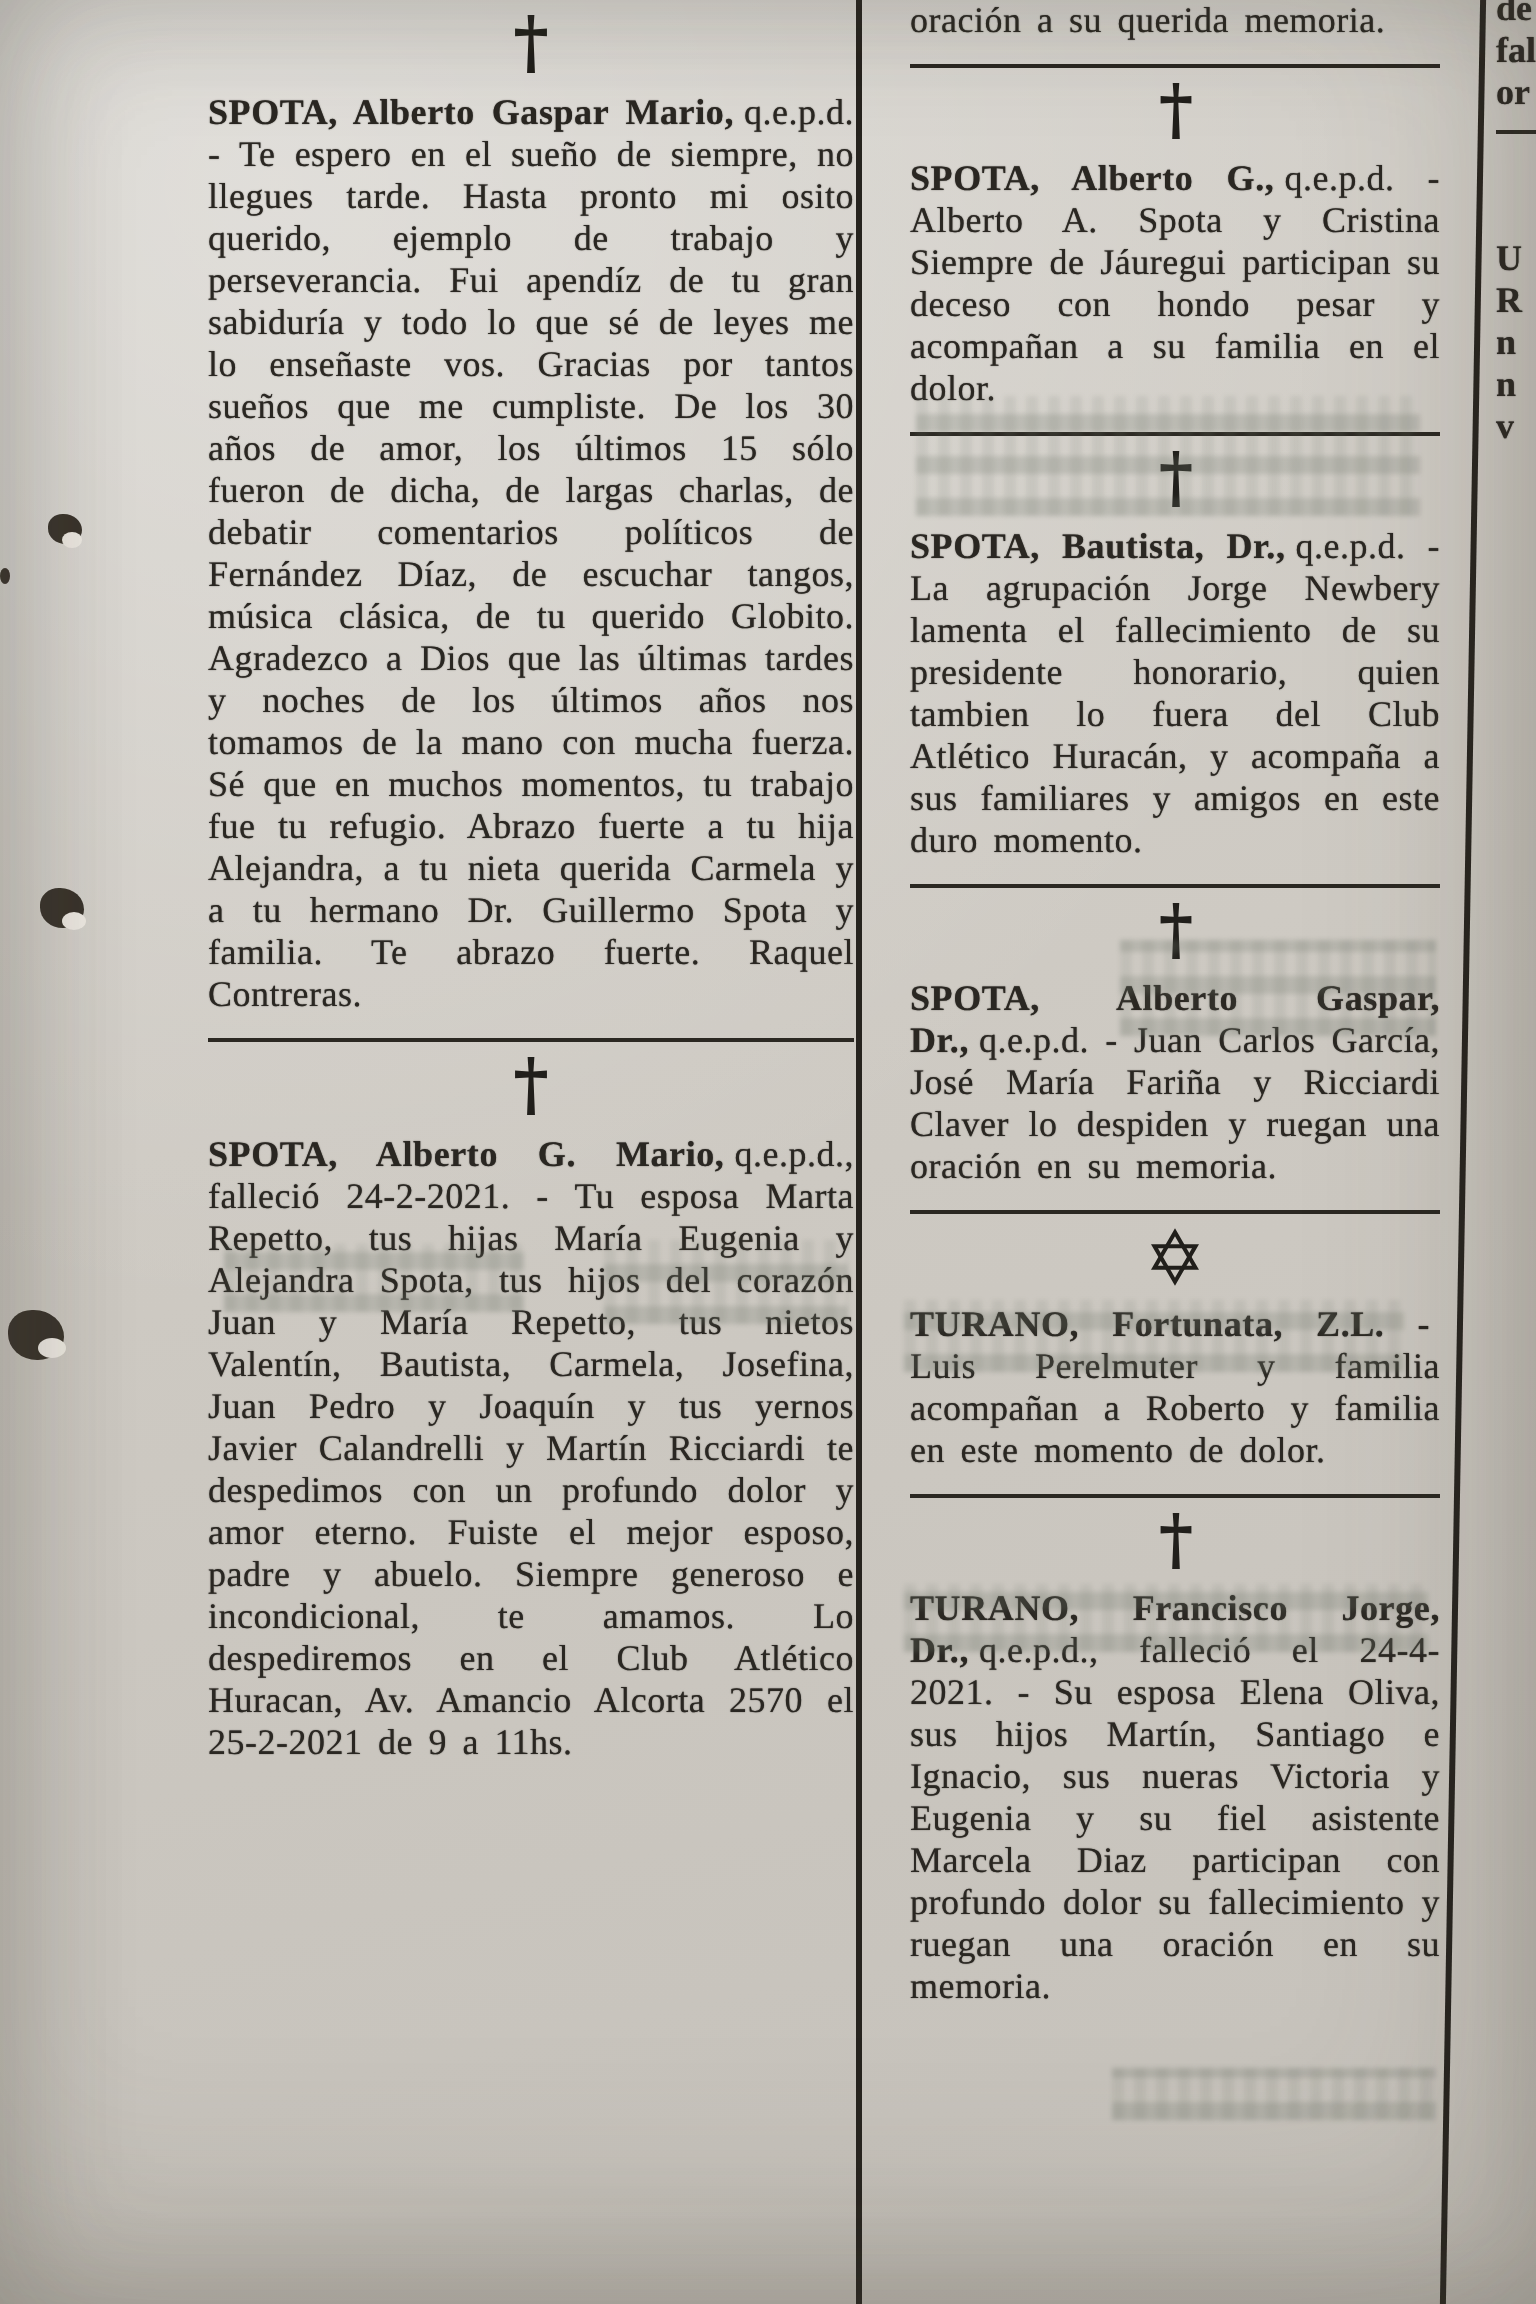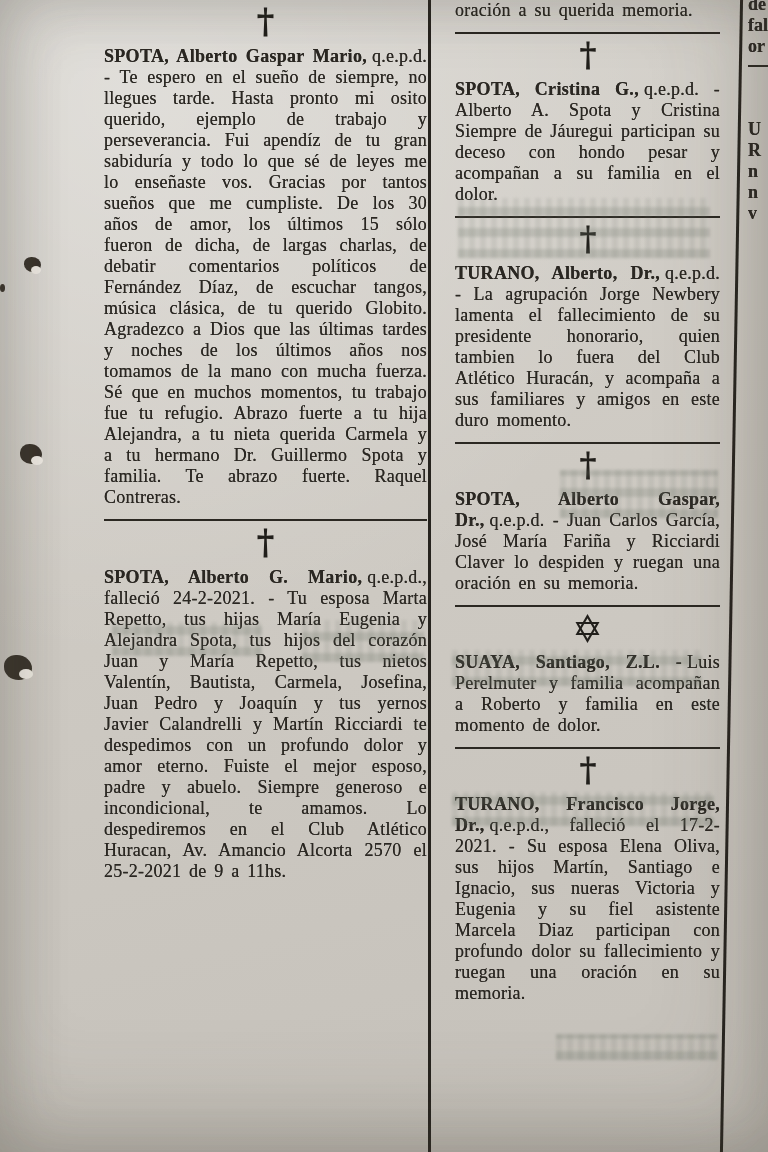--- a/index.html
+++ b/index.html
@@ -109,32 +109,32 @@
     <p class="notice-text">oración a su querida memoria.</p>
 
     <hr class="rule">
 
     <div>
       <div class="sym">
         <svg viewBox="0 0 24 32" width="22" height="29" aria-hidden="true">
           <path d="M10.2 0.5 L13.8 0.5 L13.3 8.2 L20.5 7.7 L20.5 11.9 L13.3 11.4 L14.1 31.5 L9.9 31.5 L10.7 11.4 L3.5 11.9 L3.5 7.7 L10.7 8.2 Z" fill="#211f1b"></path>
         </svg>
       </div>
-      <p class="notice-text"><strong class="notice-name">SPOTA, Cristina G.,</strong><span>q.e.p.d. - Alberto A. Spota y Cristina Siempre de Jáuregui participan su deceso con hondo pesar y acompañan a su familia en el dolor.</span></p>
+      <p class="notice-text"><strong class="notice-name">SPOTA, Alberto G.,</strong><span>q.e.p.d. - Alberto A. Spota y Cristina Siempre de Jáuregui participan su deceso con hondo pesar y acompañan a su familia en el dolor.</span></p>
     </div>
 
     <hr class="rule">
 
     <div>
       <div class="sym">
         <svg viewBox="0 0 24 32" width="22" height="29" aria-hidden="true">
           <path d="M10.2 0.5 L13.8 0.5 L13.3 8.2 L20.5 7.7 L20.5 11.9 L13.3 11.4 L14.1 31.5 L9.9 31.5 L10.7 11.4 L3.5 11.9 L3.5 7.7 L10.7 8.2 Z" fill="#211f1b"></path>
         </svg>
       </div>
-      <p class="notice-text"><strong class="notice-name">TURANO, Alberto, Dr.,</strong><span>q.e.p.d. - La agrupación Jorge Newbery lamenta el fallecimiento de su presidente honorario, quien tambien lo fuera del Club Atlético Huracán, y acompaña a sus familiares y amigos en este duro momento.</span></p>
+      <p class="notice-text"><strong class="notice-name">SPOTA, Bautista, Dr.,</strong><span>q.e.p.d. - La agrupación Jorge Newbery lamenta el fallecimiento de su presidente honorario, quien tambien lo fuera del Club Atlético Huracán, y acompaña a sus familiares y amigos en este duro momento.</span></p>
     </div>
 
     <hr class="rule">
 
     <div>
       <div class="sym">
         <svg viewBox="0 0 24 32" width="22" height="29" aria-hidden="true">
           <path d="M10.2 0.5 L13.8 0.5 L13.3 8.2 L20.5 7.7 L20.5 11.9 L13.3 11.4 L14.1 31.5 L9.9 31.5 L10.7 11.4 L3.5 11.9 L3.5 7.7 L10.7 8.2 Z" fill="#211f1b"></path>
         </svg>
       </div>
@@ -143,32 +143,32 @@
 
     <hr class="rule">
 
     <div>
       <div class="sym">
         <svg viewBox="0 0 30 30" width="29" height="29" aria-hidden="true">
           <path d="M15 2.2 L25.6 20.6 L4.4 20.6 Z" fill="none" stroke="#211f1b" stroke-width="2.1"></path>
           <path d="M15 27.8 L4.4 9.4 L25.6 9.4 Z" fill="none" stroke="#211f1b" stroke-width="2.1"></path>
         </svg>
       </div>
-      <p class="notice-text"><strong class="notice-name">SUAYA, Santiago, Z.L. -</strong><span>Luis Perelmuter y familia acompañan a Roberto y familia en este momento de dolor.</span></p>
+      <p class="notice-text"><strong class="notice-name">TURANO, Fortunata, Z.L. -</strong><span>Luis Perelmuter y familia acompañan a Roberto y familia en este momento de dolor.</span></p>
     </div>
 
     <hr class="rule">
 
     <div>
       <div class="sym">
         <svg viewBox="0 0 24 32" width="22" height="29" aria-hidden="true">
           <path d="M10.2 0.5 L13.8 0.5 L13.3 8.2 L20.5 7.7 L20.5 11.9 L13.3 11.4 L14.1 31.5 L9.9 31.5 L10.7 11.4 L3.5 11.9 L3.5 7.7 L10.7 8.2 Z" fill="#211f1b"></path>
         </svg>
       </div>
-      <p class="notice-text"><strong class="notice-name">TURANO, Francisco Jorge, Dr.,</strong><span>q.e.p.d., falleció el 17-2-2021. - Su esposa Elena Oliva, sus hijos Martín, Santiago e Ignacio, sus nueras Victoria y Eugenia y su fiel asistente Marcela Diaz participan con profundo dolor su fallecimiento y ruegan una oración en su memoria.</span></p>
+      <p class="notice-text"><strong class="notice-name">TURANO, Francisco Jorge, Dr.,</strong><span>q.e.p.d., falleció el 24-4-2021. - Su esposa Elena Oliva, sus hijos Martín, Santiago e Ignacio, sus nueras Victoria y Eugenia y su fiel asistente Marcela Diaz participan con profundo dolor su fallecimiento y ruegan una oración en su memoria.</span></p>
     </div>
 
   </div>
 
   <div class="rule-v rule-v2"></div>
 
   <div class="col-edge">
     <span class="frag">de</span>
     <span class="frag">fal</span>
     <span class="frag">or</span>

